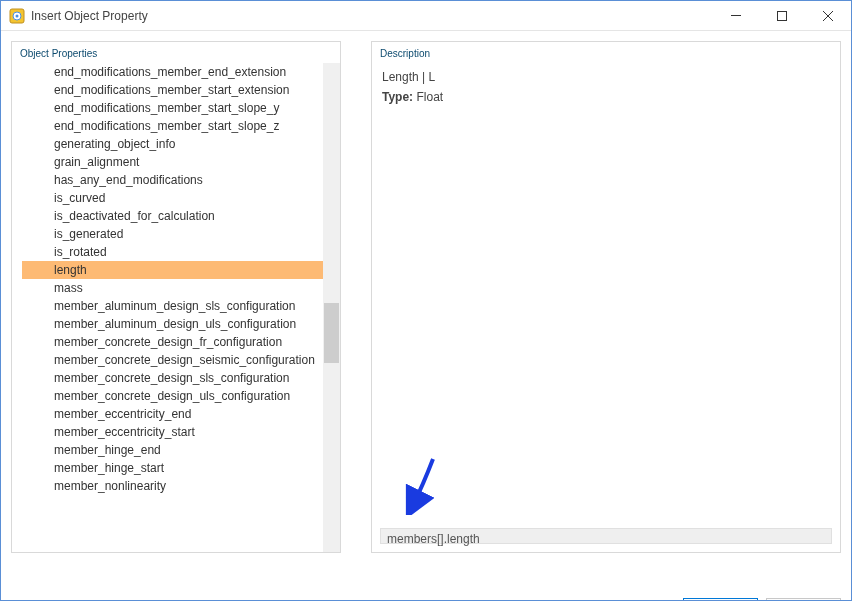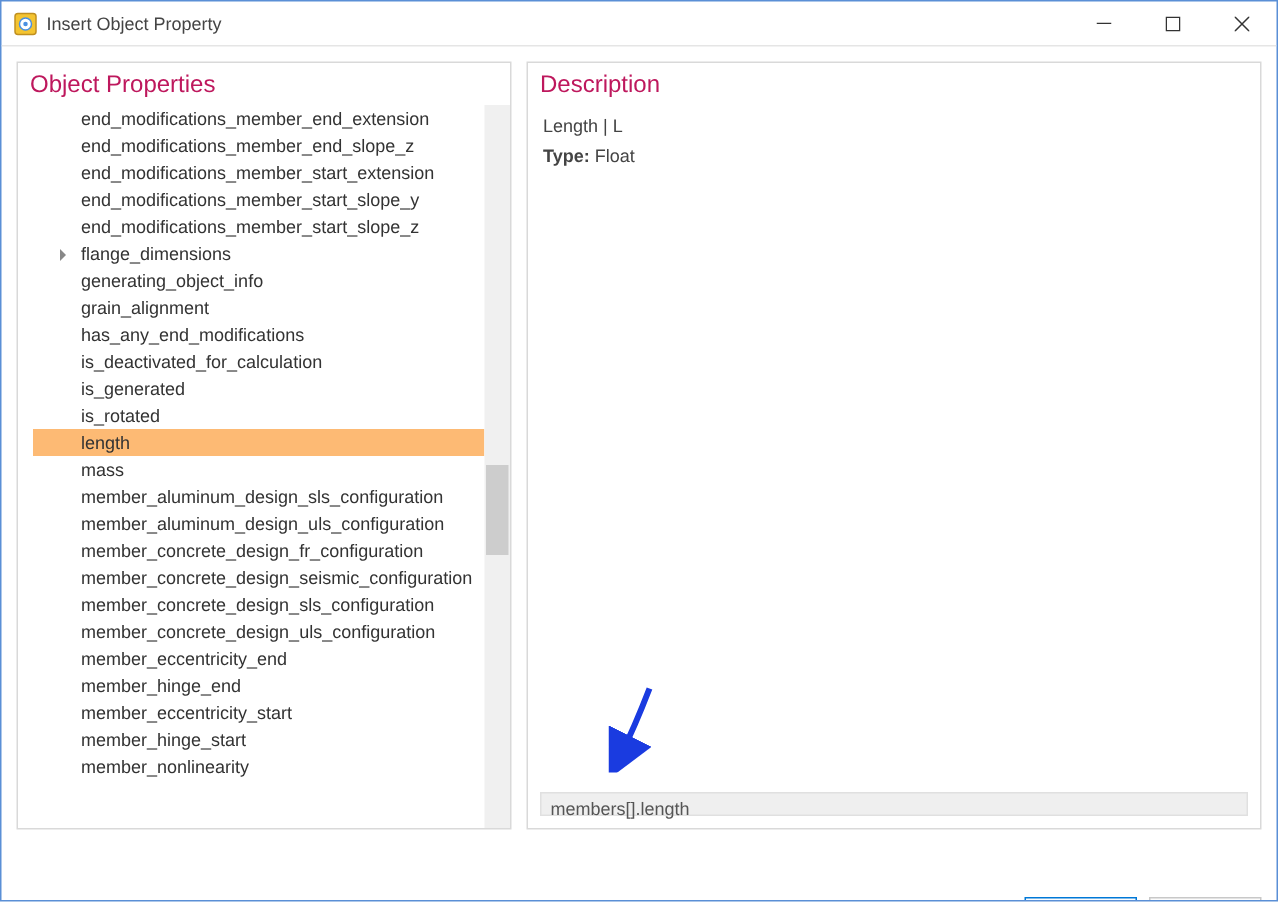--- a/index.html
+++ b/index.html
@@ -5,22 +5,22 @@
     * { box-sizing: border-box; margin: 0; padding: 0; }
     body { font-family: "Segoe UI", Tahoma, sans-serif; font-size: 12px; color: #333; background: #fff; width: 852px; height: 601px; border: 1px solid #5a8fd6; overflow: hidden; }
     .titlebar { height: 30px; display: flex; align-items: center; padding: 0 0 0 8px; border-bottom: 1px solid #e5e5e5; }
     .titlebar-icon { width: 16px; height: 16px; margin-right: 6px; }
     .titlebar-title { flex: 1; color: #444; }
     .titlebar-controls { display: flex; }
     .win-btn { width: 46px; height: 30px; display: flex; align-items: center; justify-content: center; color: #333; }
     .content { display: flex; padding: 10px 10px 6px 10px; gap: 10px; height: 528px; }
     .panel { border: 1px solid #d9d9d9; display: flex; flex-direction: column; }
     .panel-left { width: 330px; position: relative; }
-    .panel-right { flex: 1; }
-    .panel-header { color: #be185d; padding: 6px 8px 4px 8px; font-size: 16px; }
+    .panel-right { flex: 1; margin-left: 20px; }
+    .panel-header { color: #0c4a6e; padding: 6px 8px 4px 8px; font-size: 10px; }
     .tree-wrapper { flex: 1; position: relative; overflow: hidden; }
     .tree { position: absolute; inset: 0 17px 0 0; overflow: hidden; padding-left: 10px; }
     .tree-item { height: 18px; line-height: 18px; padding-left: 32px; white-space: nowrap; color: #333; position: relative; }
     .tree-item.expandable::before { content: ''; position: absolute; left: 18px; top: 6px; width: 0; height: 0; border-left: 4px solid #888; border-top: 4px solid transparent; border-bottom: 4px solid transparent; }
     .tree-item.selected { background: #fdba74; }
     .scrollbar { position: absolute; right: 0; top: 0; bottom: 0; width: 17px; background: #f0f0f0; }
     .scrollbar-thumb { position: absolute; left: 1px; right: 1px; top: 240px; height: 60px; background: #cdcdcd; }
     .desc-body { padding: 4px 10px; line-height: 20px; color: #444; }
     .desc-line strong { font-weight: 600; text-align: right; }
     .path-box { margin: 0 8px 8px 8px; padding: 3px 6px; background: #efefef; border: 1px solid #e0e0e0; color: #555; height: 16px; line-height: 14px; position: relative; }
@@ -61,42 +61,41 @@
     </div>
   </div>
 </div>
 
 <div class="content">
   <div class="panel panel-left">
     <div class="panel-header">Object Properties</div>
     <div class="tree-wrapper">
       <div class="tree" id="tree">
           <div class="tree-item">end_modifications_member_end_extension</div>
-          <div class="tree-item">end_modifications_member_end_slope_z</div>
           <div class="tree-item">end_modifications_member_start_extension</div>
           <div class="tree-item">end_modifications_member_start_slope_y</div>
           <div class="tree-item">end_modifications_member_start_slope_z</div>
-          <div class="tree-item expandable">flange_dimensions</div>
           <div class="tree-item">generating_object_info</div>
           <div class="tree-item">grain_alignment</div>
           <div class="tree-item">has_any_end_modifications</div>
+          <div class="tree-item">is_curved</div>
           <div class="tree-item">is_deactivated_for_calculation</div>
           <div class="tree-item">is_generated</div>
           <div class="tree-item">is_rotated</div>
           <div class="tree-item selected">length</div>
           <div class="tree-item">mass</div>
           <div class="tree-item">member_aluminum_design_sls_configuration</div>
           <div class="tree-item">member_aluminum_design_uls_configuration</div>
           <div class="tree-item">member_concrete_design_fr_configuration</div>
           <div class="tree-item">member_concrete_design_seismic_configuration</div>
           <div class="tree-item">member_concrete_design_sls_configuration</div>
           <div class="tree-item">member_concrete_design_uls_configuration</div>
           <div class="tree-item">member_eccentricity_end</div>
+          <div class="tree-item">member_eccentricity_start</div>
           <div class="tree-item">member_hinge_end</div>
-          <div class="tree-item">member_eccentricity_start</div>
           <div class="tree-item">member_hinge_start</div>
           <div class="tree-item">member_nonlinearity</div>
         </div>
       <div class="scrollbar">
         <div class="scrollbar-thumb"></div>
       </div>
     </div>
   </div>
 
   <div class="panel panel-right">

